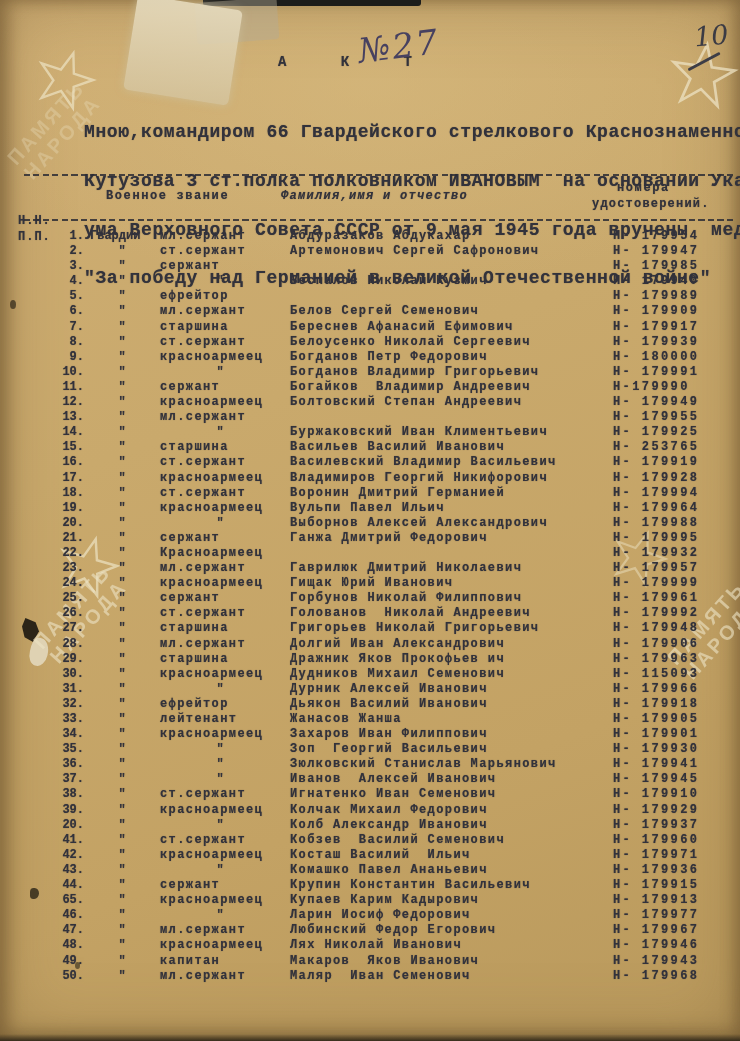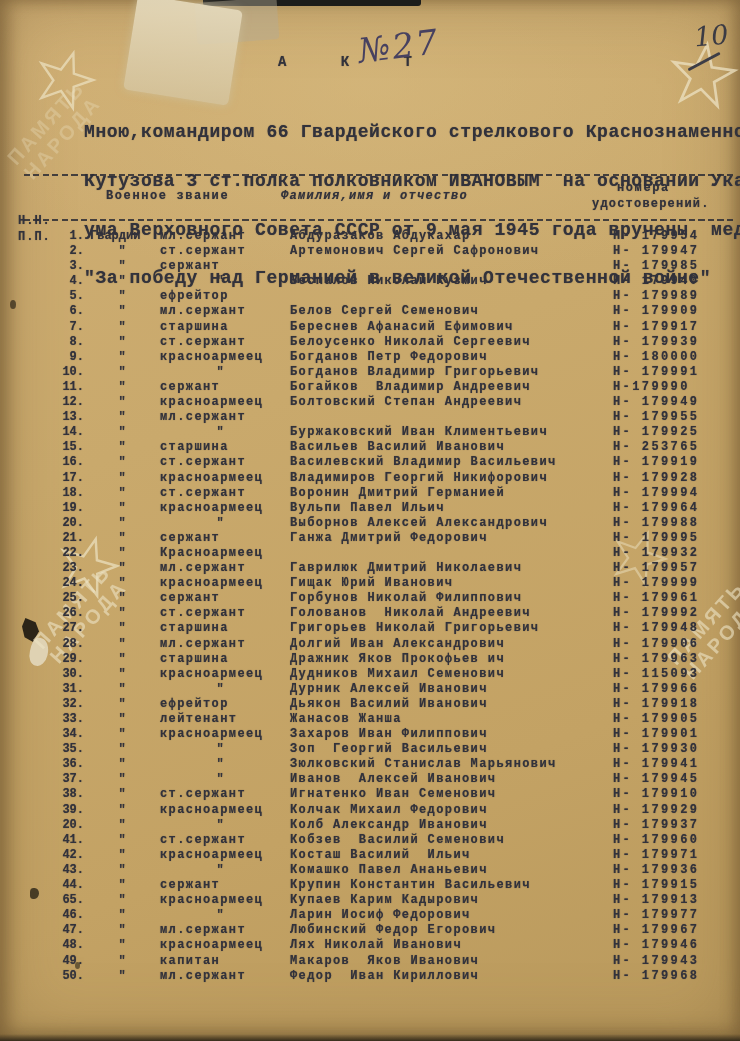--- a/index.html
+++ b/index.html
@@ -468,18 +468,18 @@
       <span class="cell c-num">49.</span>
       <span class="cell c-guard ditto">"</span>
       <span class="cell c-rank">капитан</span>
       <span class="cell c-name">Макаров  Яков Иванович</span>
       <span class="cell c-id">Н- 179943</span>
     </div>
       <div class="row typed">
       <span class="cell c-num">50.</span>
       <span class="cell c-guard ditto">"</span>
       <span class="cell c-rank">мл.сержант</span>
-      <span class="cell c-name">Федор  Иван Кириллович</span>
+      <span class="cell c-name">Маляр  Иван Семенович</span>
       <span class="cell c-id">Н- 179968</span>
     </div>
     </div>
 
 </div>
 
 </body></html>

